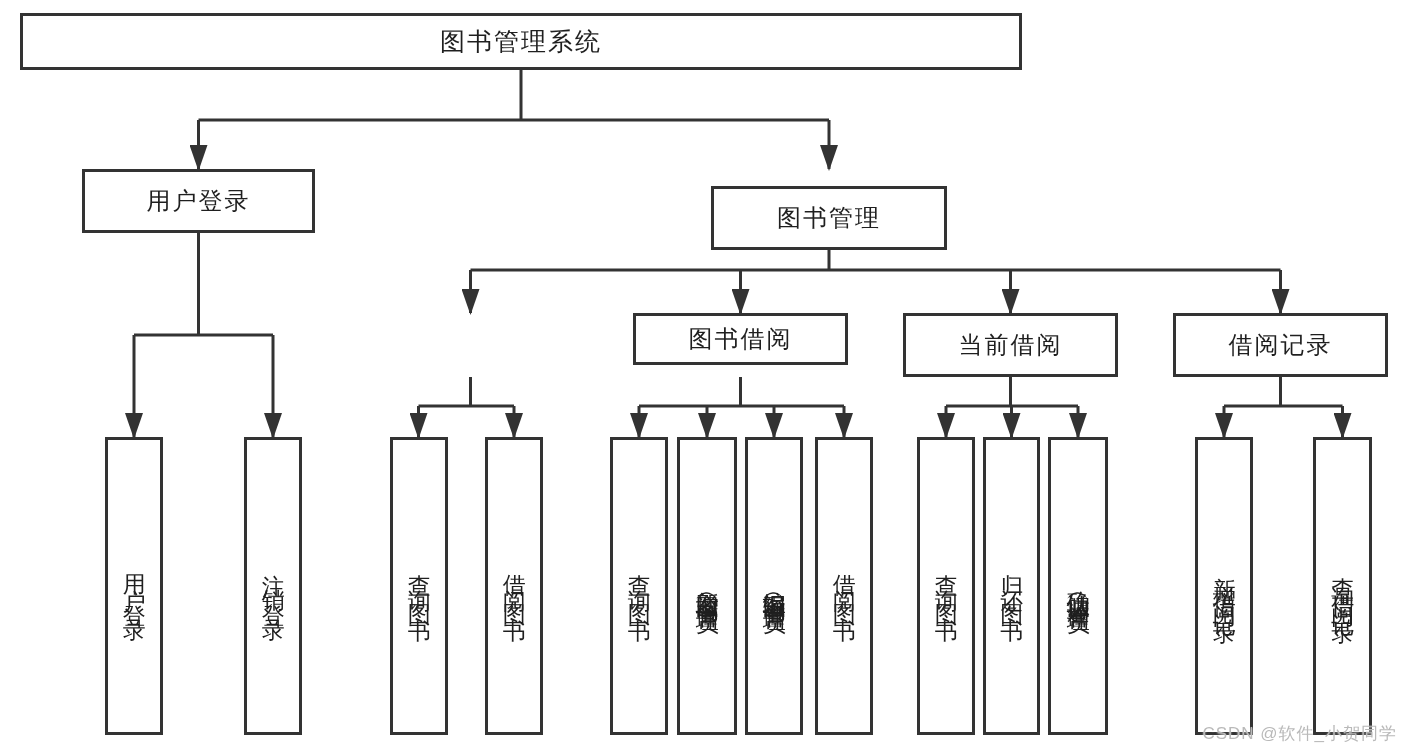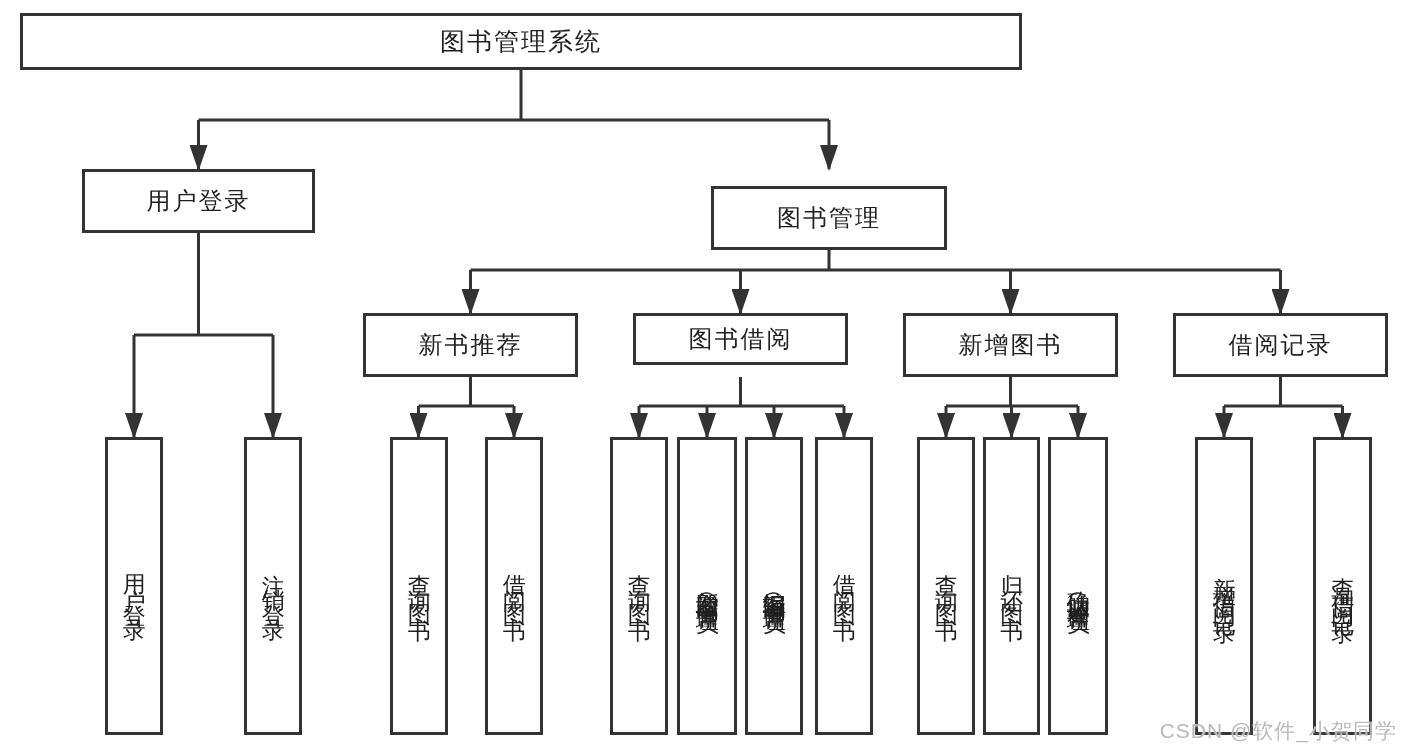--- a/index.html
+++ b/index.html
@@ -33,21 +33,21 @@
     writing-mode:vertical-rl;
     text-orientation:mixed;
     font-size:23px;
     line-height:1.1;
   }
   .sp-wide .vtext{letter-spacing:15px;}
   .sp-mid  .vtext{letter-spacing:9px;}
   .sp-tight .vtext{letter-spacing:3px;}
   .watermark{
     position:absolute;right:8px;bottom:2px;z-index:5;
-    font-size:21px;letter-spacing:1px;
+    font-size:17px;letter-spacing:1px;
     color:var(--wm);
     text-shadow:0 1px 2px rgba(255,255,255,.85);
     white-space:nowrap;
   }
 </style>
 </head>
 <body>
 
 <div class="stage">
 
@@ -94,23 +94,22 @@
     <path class="edge" marker-end="url(#arrowhead)" d="M1078 406 V437"></path>
     <path class="edge" marker-end="url(#arrowhead)" d="M1224 406 V437"></path>
     <path class="edge" marker-end="url(#arrowhead)" d="M1342.5 406 V437"></path>
   </svg>
 
   <div class="box h root" style="left:20px;top:13px;width:1002px;height:57px">图书管理系统</div>
 
   <div class="box h" style="left:82px;top:169px;width:233px;height:64px">用户登录</div>
   <div class="box h" style="left:711px;top:186px;width:236px;height:64px">图书管理</div>
 
-  <div class="box h" style="left:363px;top:313px;width:215px;height:64px">新书推荐</div>
   <div class="box h" style="left:633px;top:313px;width:215px;height:52px">图书借阅</div>
-  <div class="box h" style="left:903px;top:313px;width:215px;height:64px">新增图书</div>
+  <div class="box h" style="left:903px;top:313px;width:215px;height:64px">当前借阅</div>
   <div class="box h" style="left:1173px;top:313px;width:215px;height:64px">借阅记录</div>
 
   <div class="box v sp-wide" style="left:105px;top:437px;width:58px;height:298px">
     <span class="vtext">用户登录</span>
   </div>
   <div class="box v sp-wide" style="left:244px;top:437px;width:58px;height:298px">
     <span class="vtext">注销登录</span>
   </div>
 
   <div class="box v sp-wide" style="left:390px;top:437px;width:58px;height:298px">

